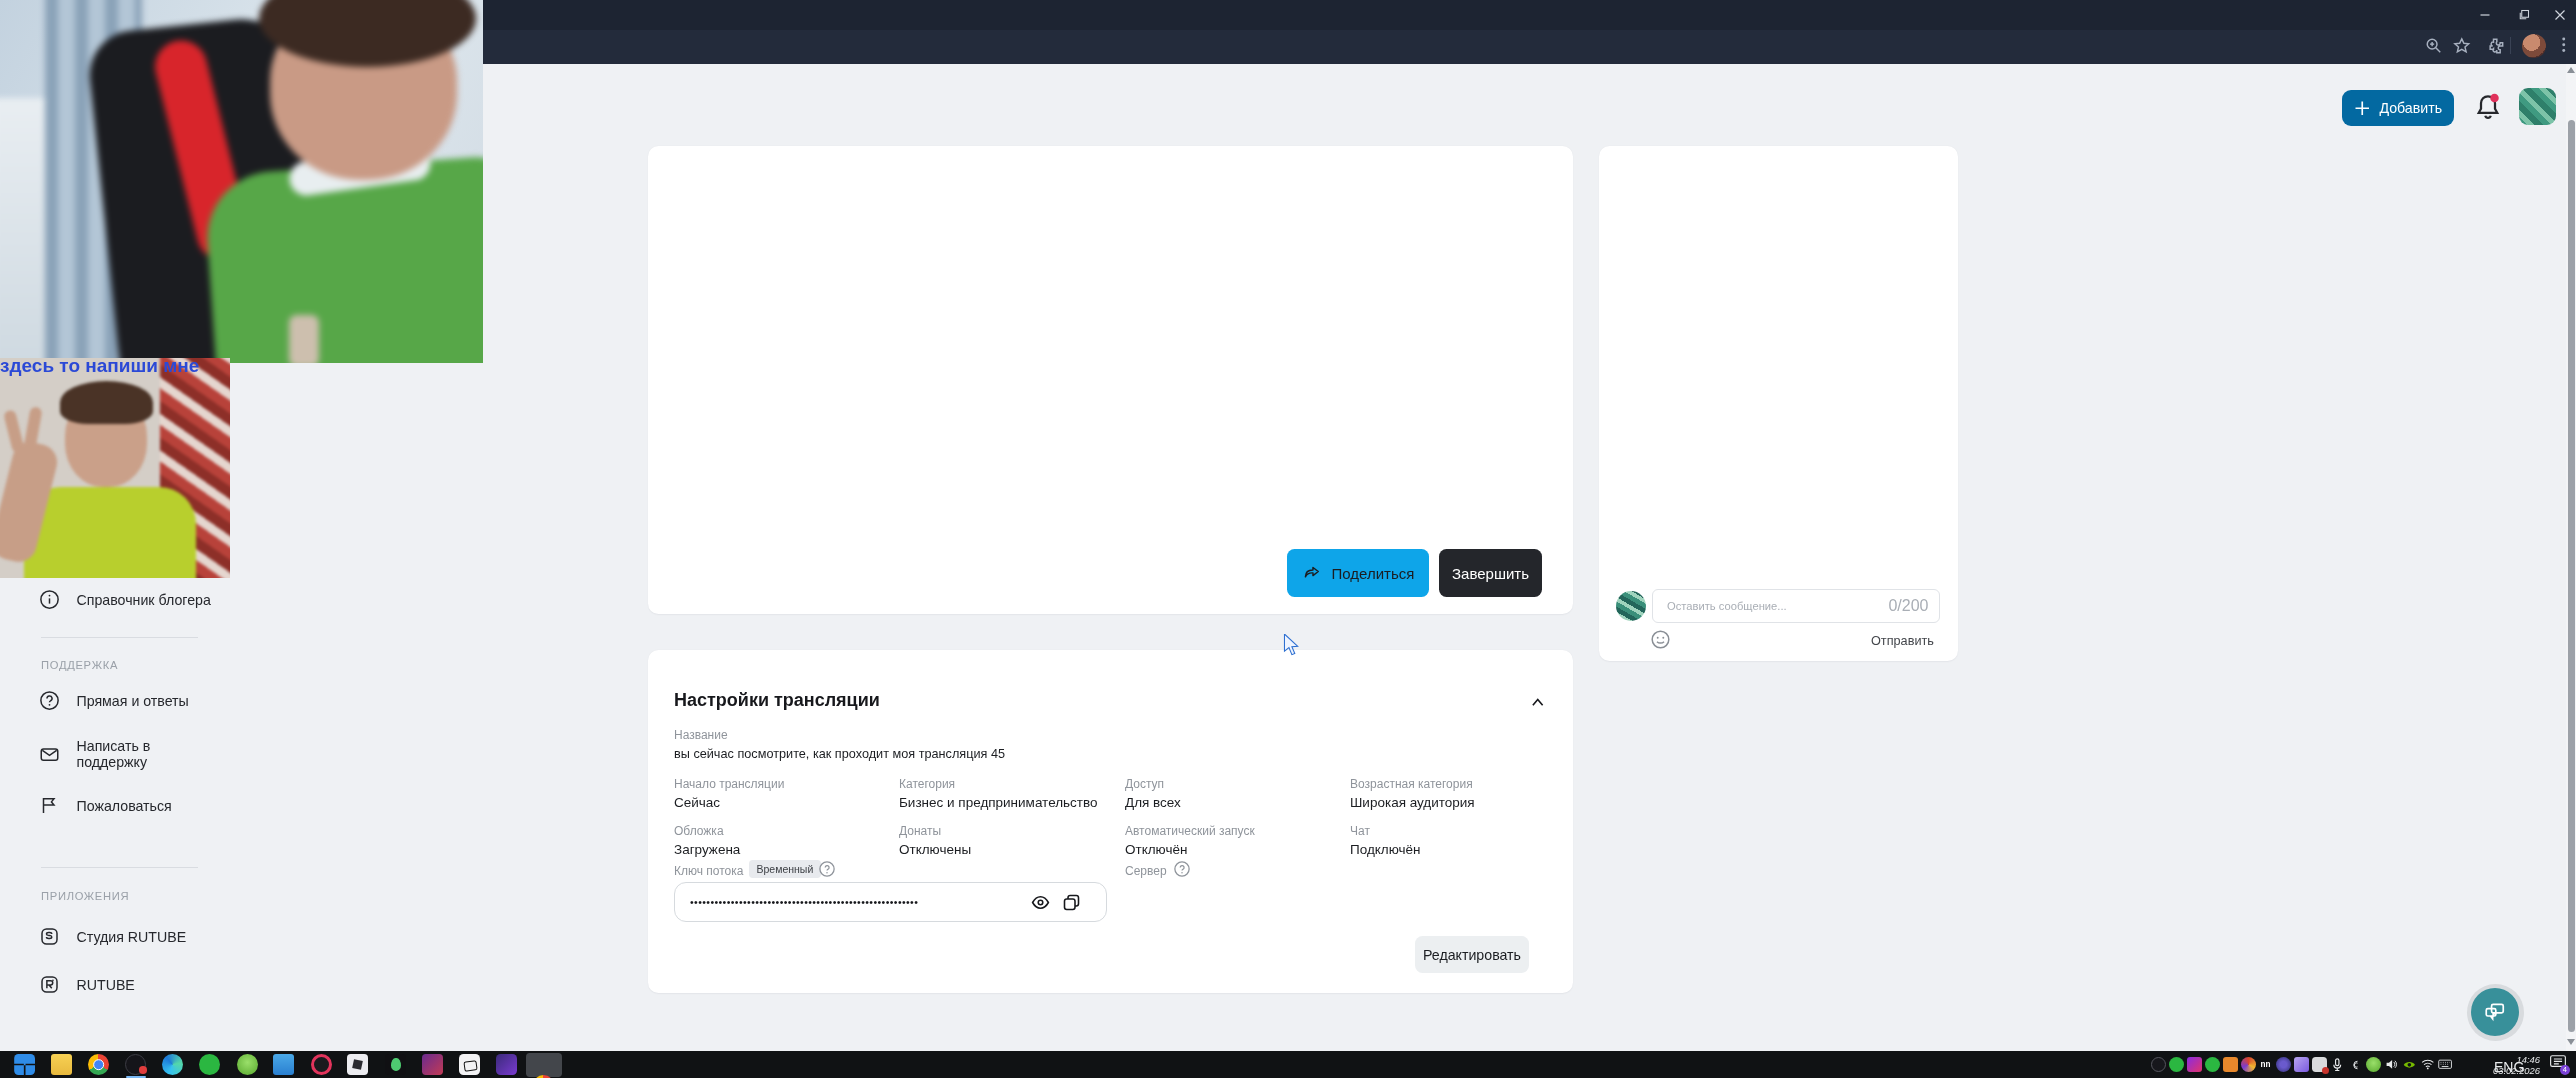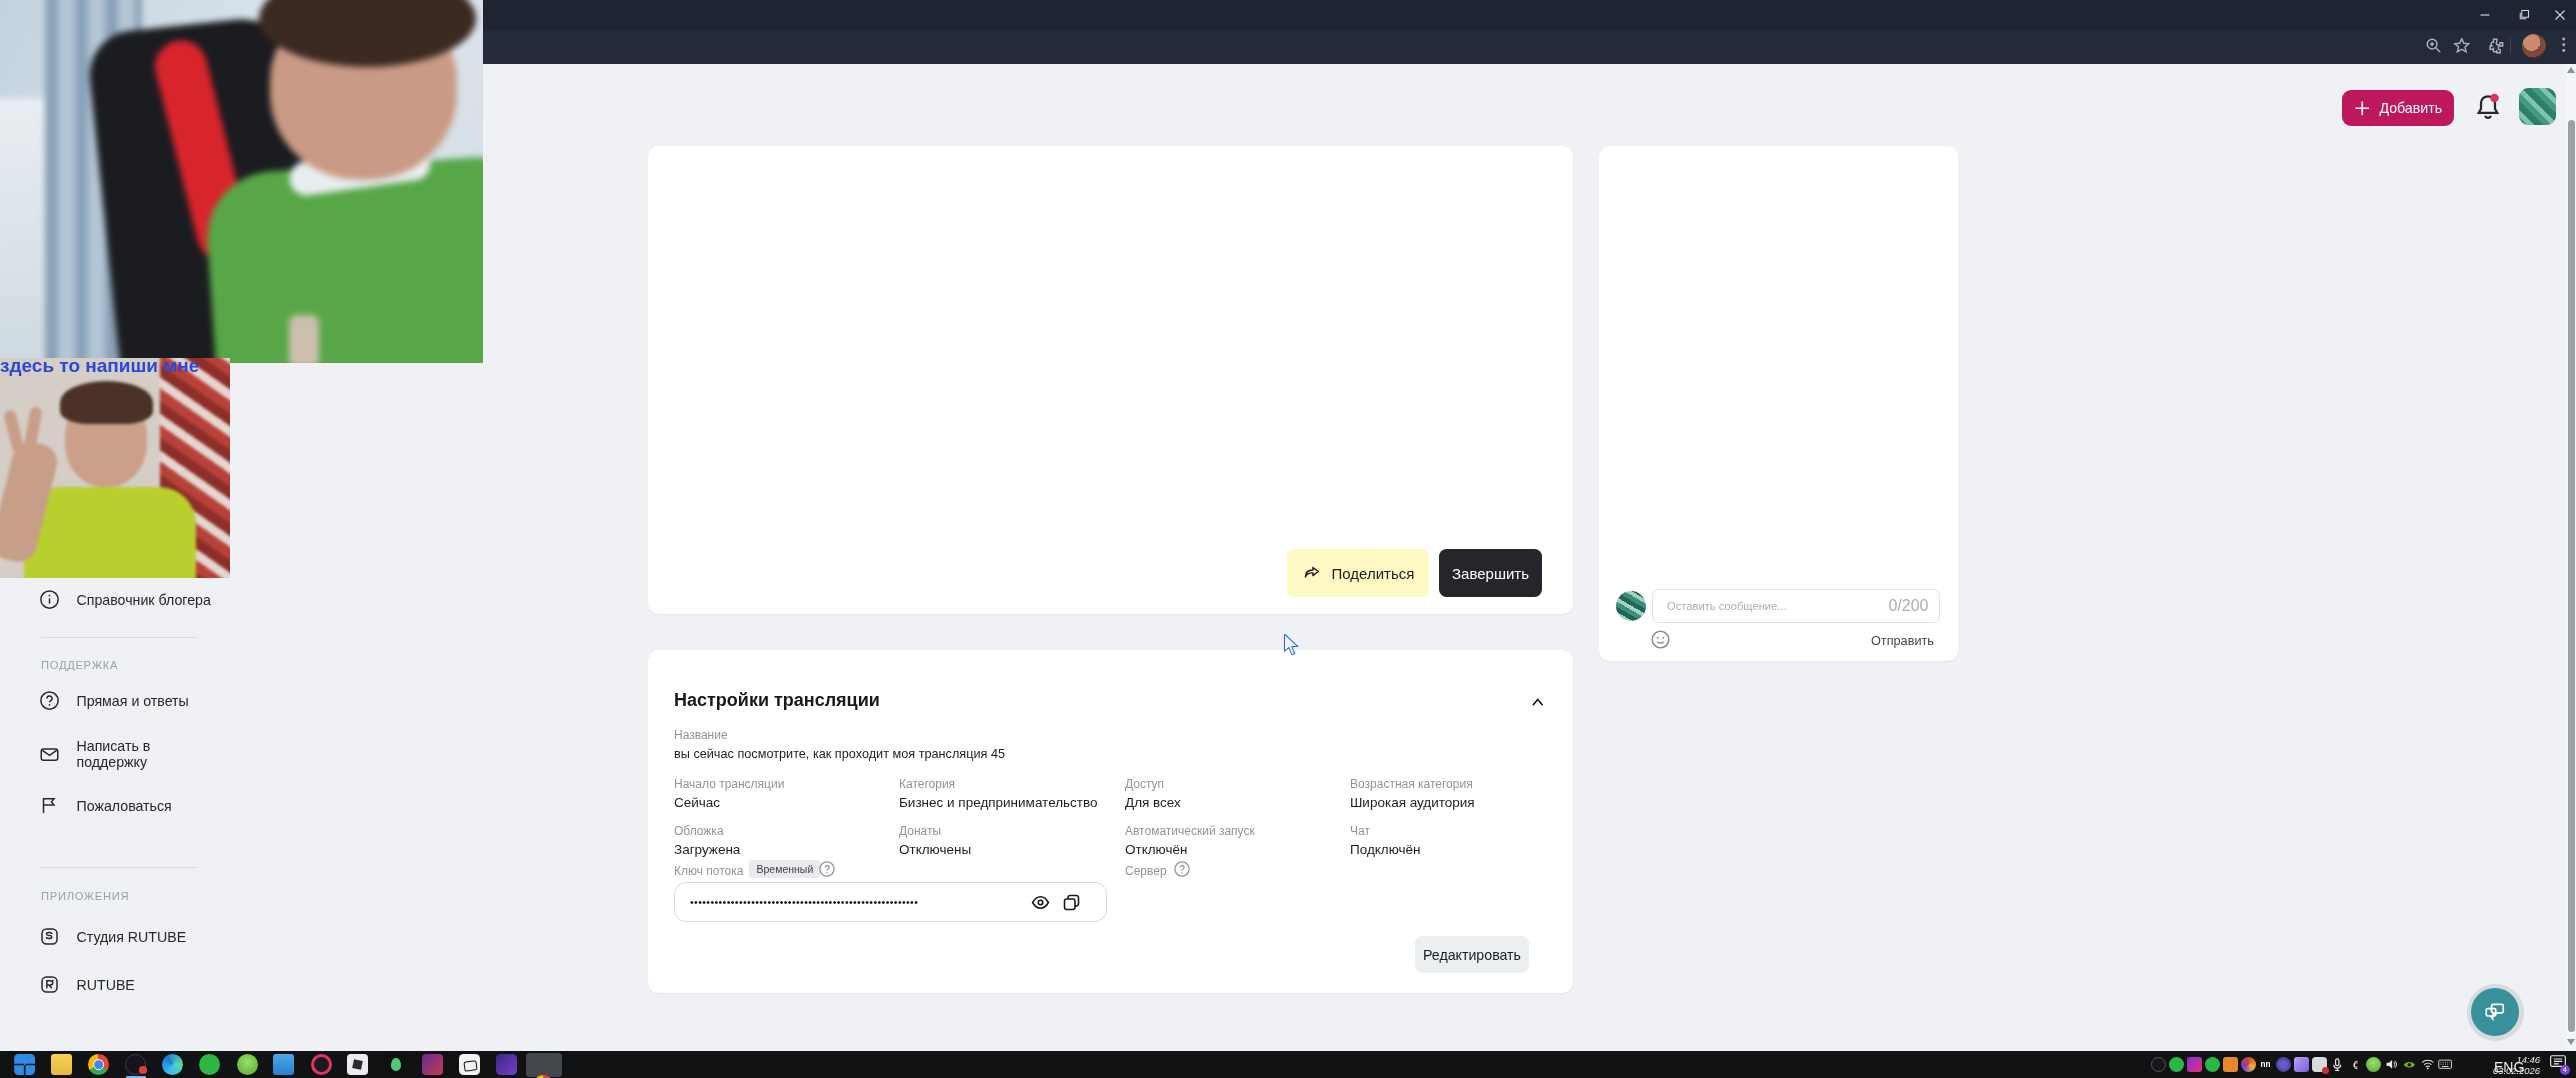--- a/index.html
+++ b/index.html
@@ -40,33 +40,33 @@
   .tapestry{position:absolute;right:-6px;top:0;width:82px;height:232px;
     background:repeating-linear-gradient(35deg,#b8423a 0 10.5px,#e5d6cf 10.5px 19.5px,#8d2f28 19.5px 30px);}
   .boy2-hoodie{position:absolute;left:30px;top:135px;width:172px;height:97px;background:#b8cf2d;border-radius:37px 37px 0 0;}
   .boy2-head{position:absolute;left:71px;top:41px;width:82px;height:94px;background:#caa089;border-radius:46%;}
   .boy2-hair{position:absolute;left:66px;top:28.5px;width:93px;height:43px;background:#4a3326;border-radius:50% 50% 30% 30%;}
   .arm{position:absolute;left:7.5px;top:90px;width:45px;height:120px;background:#c79e87;border-radius:18px;transform:rotate(14deg);}
   .finger{position:absolute;width:12px;height:43px;background:#c79e87;border-radius:6px;}
   .cam-caption{position:absolute;left:0;top:-3px;width:213px;color:#2b49d6;font-size:19px;font-weight:700;white-space:nowrap;}
 
   
-  .btn-add{left:2342px;top:90px;width:112px;height:36px;background:#be185d;border-radius:9px;color:#fff;
+  .btn-add{left:2342px;top:90px;width:112px;height:36px;background:#0369a1;border-radius:9px;color:#fff;
     display:flex;align-items:center;justify-content:center;gap:9px;font-size:14.2px;cursor:pointer;}
   .hdr-avatar{left:2519px;top:88px;width:37px;height:37px;border-radius:9px;cursor:pointer;overflow:hidden;
     background:repeating-linear-gradient(45deg,#3f9a81 0 6px,#7cc3a8 6px 11.2px,#2e7f6a 11.2px 17px);}
 
   
   .card{position:absolute;background:#fff;border-radius:10.5px;box-shadow:0 0.7px 1.5px rgba(20,24,31,.05);}
 
   .video{left:672px;top:149px;width:884px;height:382px;border-radius:7.5px;overflow:hidden;
     background:radial-gradient(973px 674px at 18% 108%, #4b2a76 0%, #2a1246 38%, #150a26 68%, #0b040f 100%);}
   .video-status{position:absolute;left:0;top:126px;width:100%;text-align:center;color:#f2eef6;font-size:22.5px;font-weight:500;}
 
-  .btn-share{left:1287px;top:549px;width:142px;height:48px;background:#fef9c3;border-radius:7.5px;color:#1b1d21;
+  .btn-share{left:1287px;top:549px;width:142px;height:48px;background:#0ea5e9;border-radius:7.5px;color:#1b1d21;
     display:flex;align-items:center;justify-content:center;gap:10.5px;font-size:15px;cursor:pointer;}
   .btn-finish{left:1439px;top:549px;width:103px;height:48px;background:#24262b;border-radius:7.5px;color:#fff;
     display:flex;align-items:center;justify-content:center;font-size:15px;cursor:pointer;}
 
   .set-title{left:674px;top:690px;font-size:18px;font-weight:700;color:#17181c;}
   .f-label{position:absolute;font-size:12px;color:#8f949b;}
   .f-value{position:absolute;font-size:13.5px;color:#1c1e22;}
   .badge{position:absolute;left:749px;top:860px;background:#e8eaee;border-radius:3.7px;padding:3px 7.5px;font-size:10.5px;color:#3c3f44;}
   .input{position:absolute;height:40px;background:#fff;border:0.7px solid #d6dade;border-radius:12px;box-sizing:border-box;
     display:flex;align-items:center;cursor:text;}

